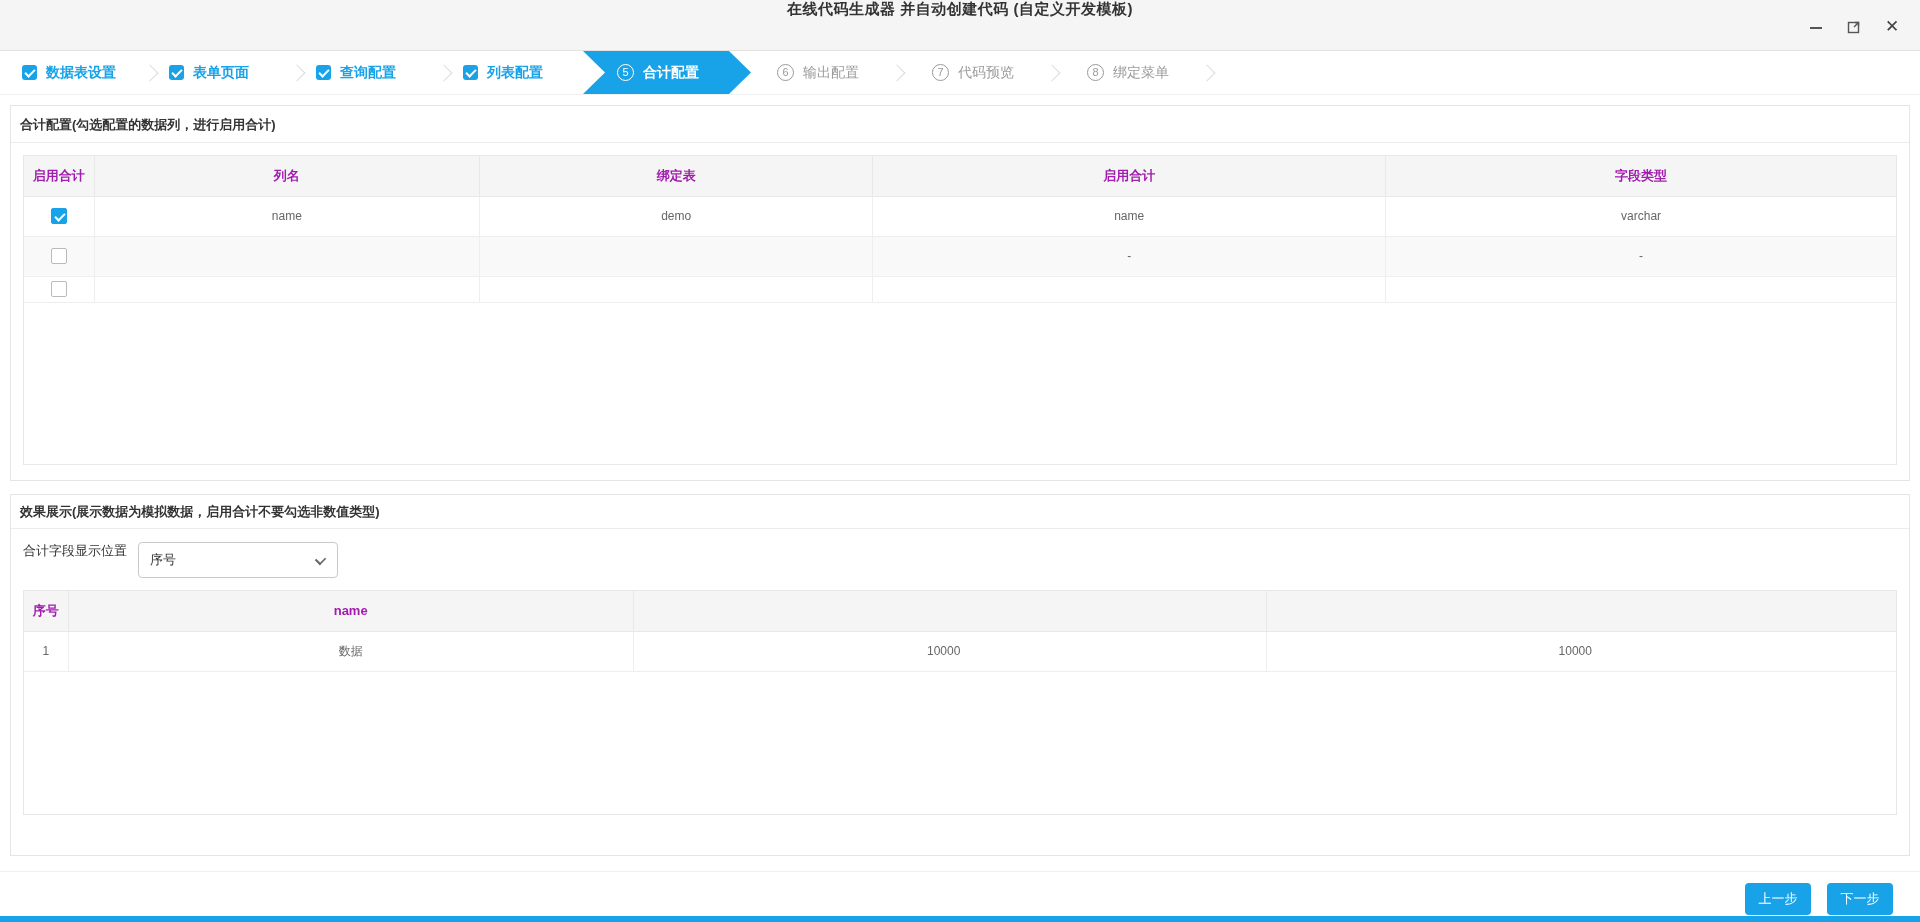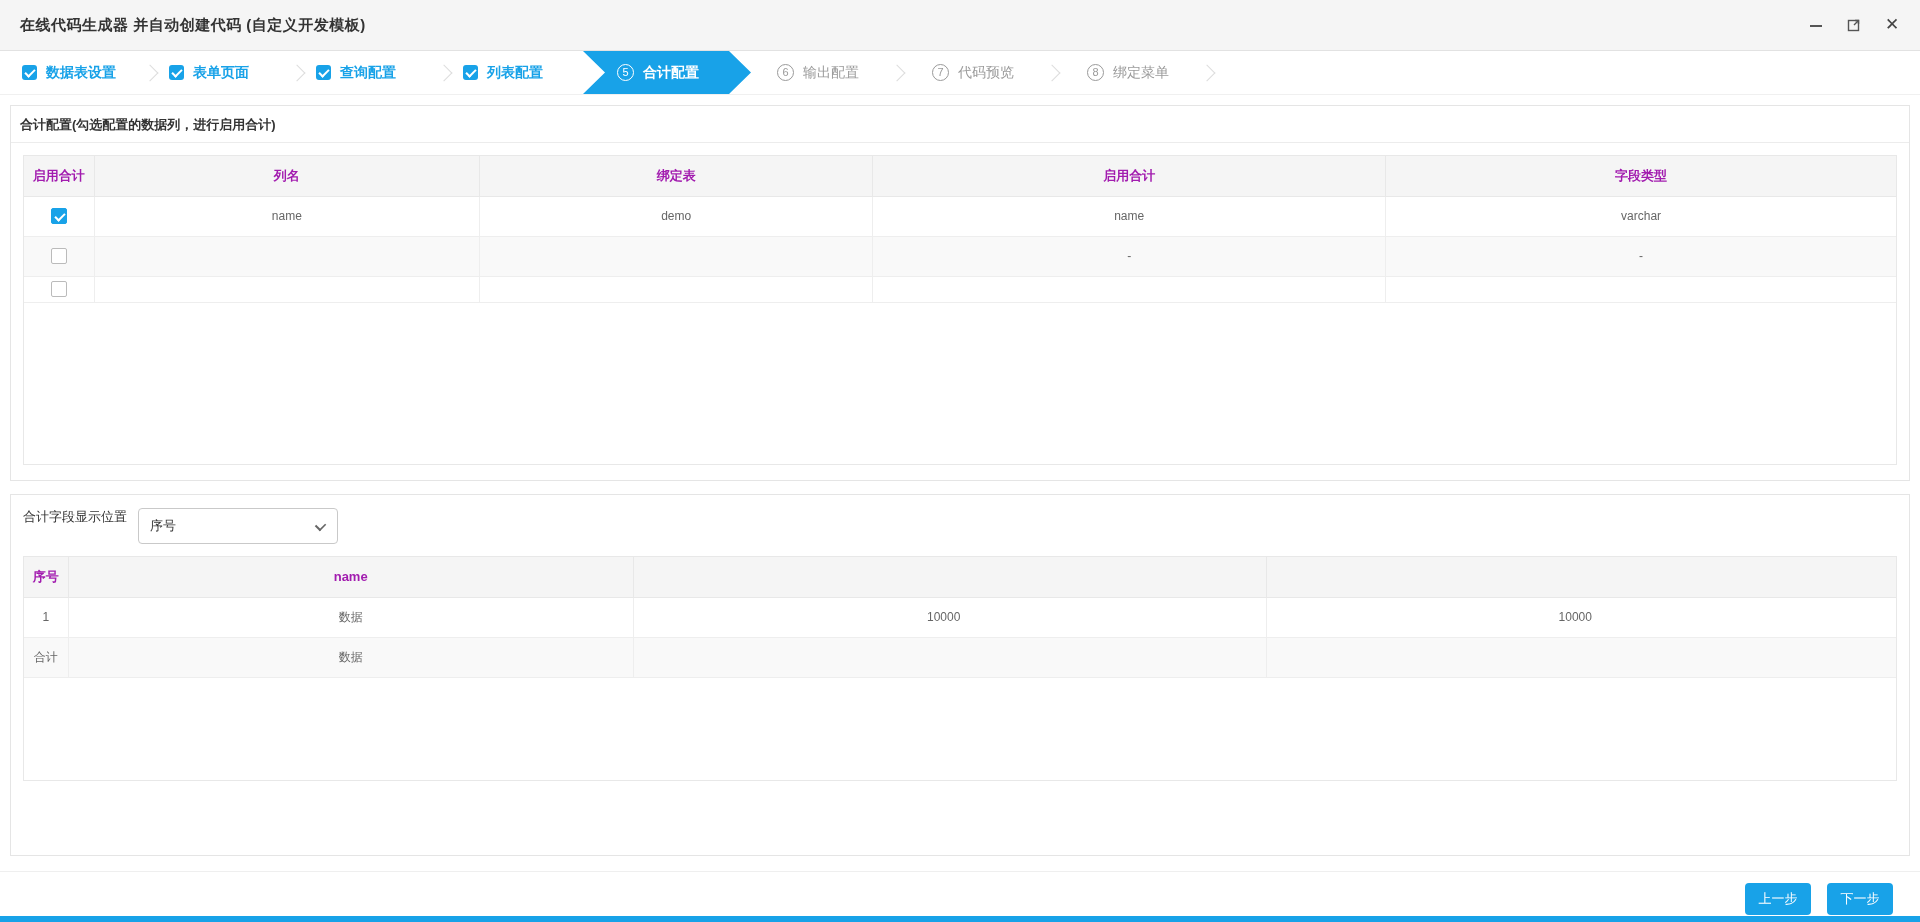--- a/index.html
+++ b/index.html
@@ -2,21 +2,21 @@
 <html style="--accent: #18a2e8;"><head>
 <meta charset="utf-8">
 <style>
   * { margin:0; padding:0; box-sizing:border-box; }
   html,body { width:1920px; height:922px; overflow:hidden; background:#fff;
     font-family:"Liberation Sans","DejaVu Sans",sans-serif; }
   .app { position:relative; width:1920px; height:922px; background:#fff; }
 
   
   .titlebar { height:51px; background:#f5f5f5; border-bottom:1px solid #e2e2e2;
-    display:flex; align-items:center; padding:0 20px; }
+    display:flex; align-items:center; padding:0 20px;flex-direction:column; }
   .title { font-size:15px; font-weight:bold; color:#333; letter-spacing:.5px; }
   .win-controls { margin-left:auto; display:flex; align-items:center; gap:22px; }
   .wc { width:16px; height:16px; position:relative; cursor:pointer; color:#555; }
   .wc-min::after { content:""; position:absolute; left:2px; right:2px; top:8px; border-top:2px solid #555; }
   .wc-max svg { display:block; }
   .wc-close { font-size:17px; line-height:16px; text-align:center; color:#444; }
 
   
   .steps { height:44px; background:#fff; border-bottom:1px solid #f0f0f0;
     display:flex; align-items:stretch; padding-left:12px; }
@@ -180,20 +180,21 @@
             <td></td>
             <td></td>
             <td></td>
           </tr>
         </tbody>
       </table>
     </div>
   </div>
 
   <div class="panel panel-2">
+    <div class="panel-hd">效果展示(展示数据为模拟数据，启用合计不要勾选非数值类型)</div>
     <div class="form-row">
       <span class="form-label">合计字段显示位置</span>
       <div class="select">
         <span>序号</span>
         <span class="chev"></span>
       </div>
     </div>
     <div class="tbl-wrap tbl-wrap-2">
       <table class="t2">
         <colgroup>
@@ -210,26 +211,20 @@
             <th class="blank"></th>
           </tr>
         </thead>
         <tbody>
           <tr>
             <td>1</td>
             <td>数据</td>
             <td class="r">10000</td>
             <td class="r">10000</td>
           </tr>
-          <tr class="stripe">
-            <td>合计</td>
-            <td>数据</td>
-            <td class="r"></td>
-            <td class="r"></td>
-          </tr>
         </tbody>
       </table>
     </div>
   </div>
 
   <div class="footer-line"></div>
   <div class="footer-btns">
     <button class="btn">上一步</button>
     <button class="btn">下一步</button>
   </div>

